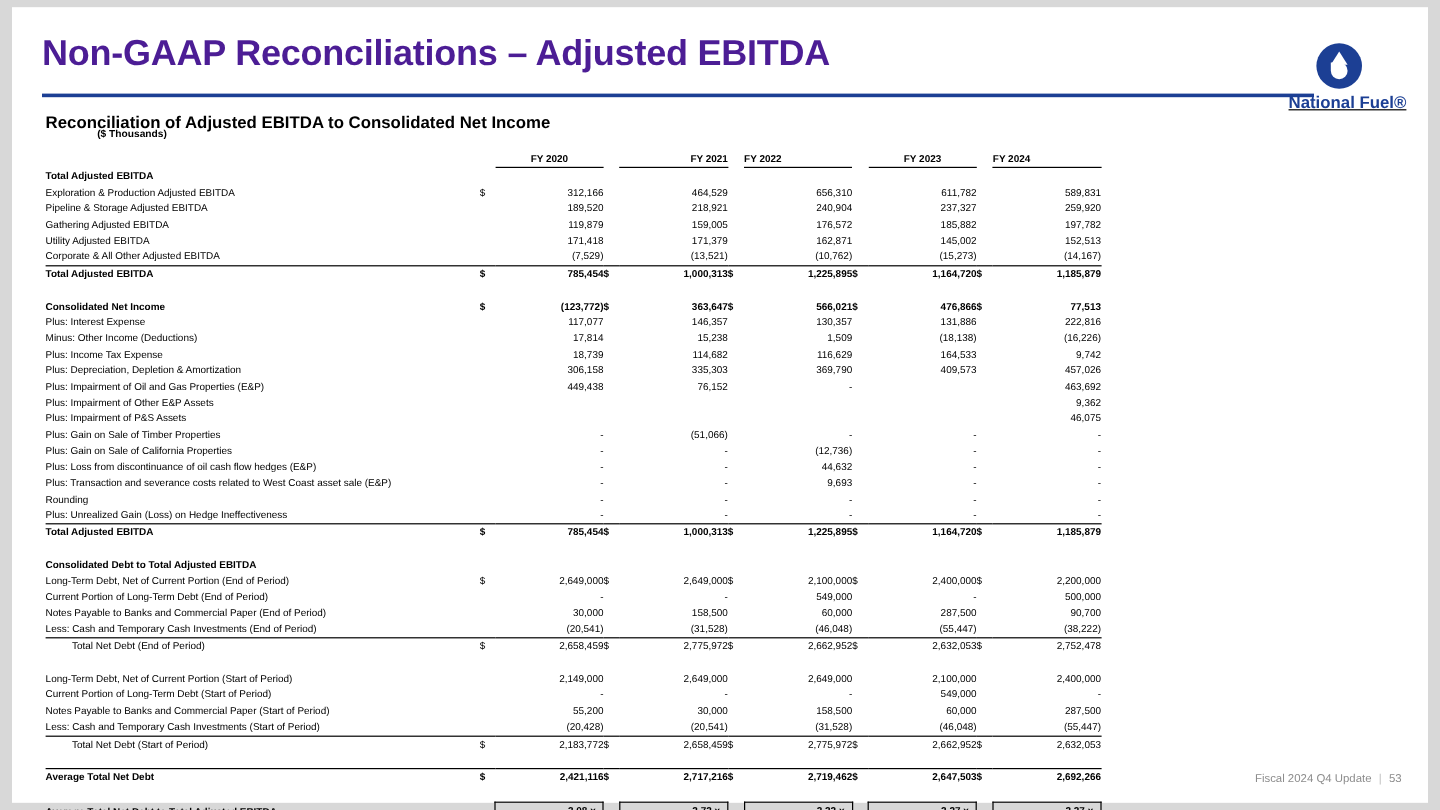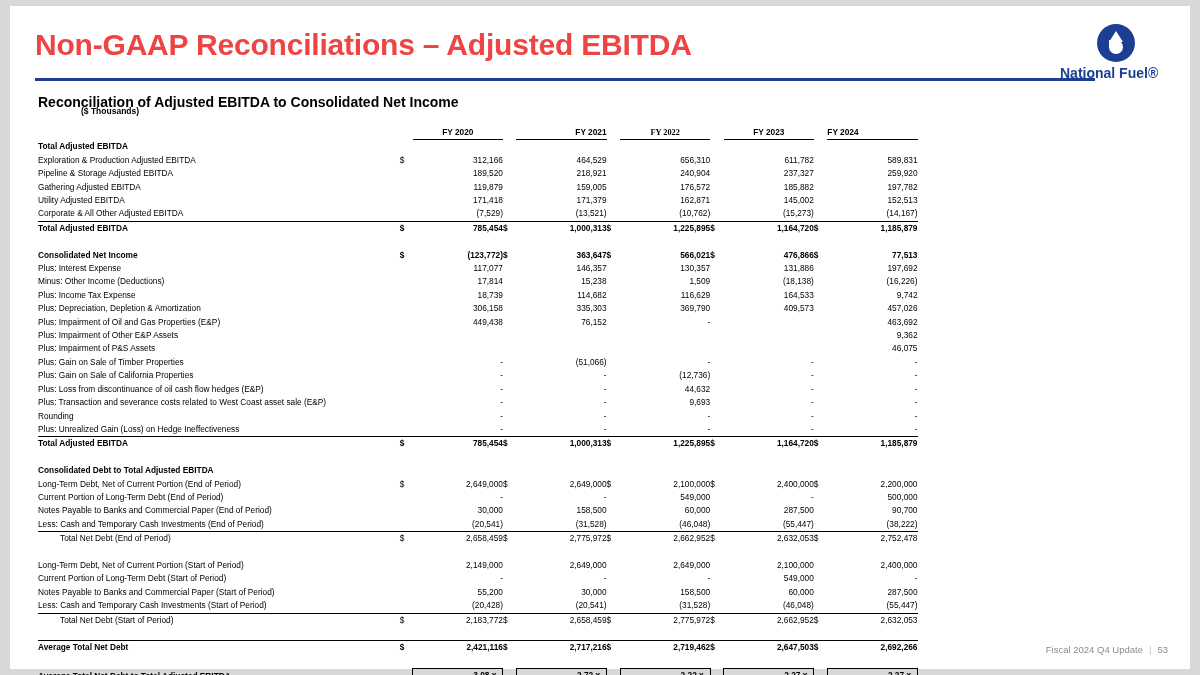--- a/index.html
+++ b/index.html
@@ -8,28 +8,28 @@
     background:#d8d8d8;
     font-family:"Liberation Sans", sans-serif;
     overflow:hidden;
   }
   .slide{
     position:absolute;left:10px;top:6px;width:1180px;height:663px;
     background:#ffffff;
   }
   .title{
     position:absolute;left:25px;top:22px;
-    font-size:30px;font-weight:bold;color:#ef4444;
+    font-size:30px;font-weight:bold;color:#4c1d95;
     letter-spacing:-0.2px;white-space:nowrap;
   }
   .rule{
     position:absolute;left:25px;top:72px;width:1060px;height:3px;background:#1c3f94;
   }
   .logo-wrap{
-    position:absolute;right:18px;top:18px;width:112px;height:62px;text-align:left;
+    position:absolute;right:18px;top:30px;width:112px;height:62px;text-align:right;text-decoration:underline;
   }
   .logo-drop{
     width:38px;height:38px;border-radius:50%;
     background:#1c3f94;margin:0 auto;position:relative;
   }
   .logo-drop:after{
     content:"";position:absolute;left:50%;top:7px;transform:translateX(-50%);
     width:0;height:0;border-left:7px solid transparent;border-right:7px solid transparent;
     border-bottom:11px solid #ffffff;
   }
@@ -88,21 +88,21 @@
 
   <table class="fin">
     <tbody id="tbody">
         <tr class="hdr">
           <td class="lbl"></td>
           <td class="cur"></td>
           <td class="val colhdr" style="text-align: center; padding-right: 0px;">FY 2020</td>
           <td class="cur"></td>
           <td class="val colhdr" style="text-align: right; padding-right: 0px;">FY 2021</td>
           <td class="cur"></td>
-          <td class="val colhdr" style="text-align: center; padding-right: 0px; font-family: Liberation Serif, serif;">FY 2022</td>
+          <td class="val colhdr" style="text-align: left; padding-right: 0px;">FY 2022</td>
           <td class="cur"></td>
           <td class="val colhdr" style="text-align: center; padding-right: 0px;">FY 2023</td>
           <td class="cur"></td>
           <td class="val colhdr" style="text-align: left; padding-right: 0px;">FY 2024</td>
         </tr>
         <tr class="">
           <td class="lbl b">Total Adjusted EBITDA</td>
           <td class="cur b"></td>
           <td class="val b"></td>
           <td class="cur b"></td>
@@ -212,21 +212,21 @@
           <td class="lbl">Plus: Interest Expense</td>
           <td class="cur"></td>
           <td class="val">117,077</td>
           <td class="cur"></td>
           <td class="val">146,357</td>
           <td class="cur"></td>
           <td class="val">130,357</td>
           <td class="cur"></td>
           <td class="val">131,886</td>
           <td class="cur"></td>
-          <td class="val">197,692</td>
+          <td class="val">222,816</td>
         </tr>
         <tr class="">
           <td class="lbl">Minus:  Other Income (Deductions)</td>
           <td class="cur"></td>
           <td class="val">17,814</td>
           <td class="cur"></td>
           <td class="val">15,238</td>
           <td class="cur"></td>
           <td class="val">1,509</td>
           <td class="cur"></td>

